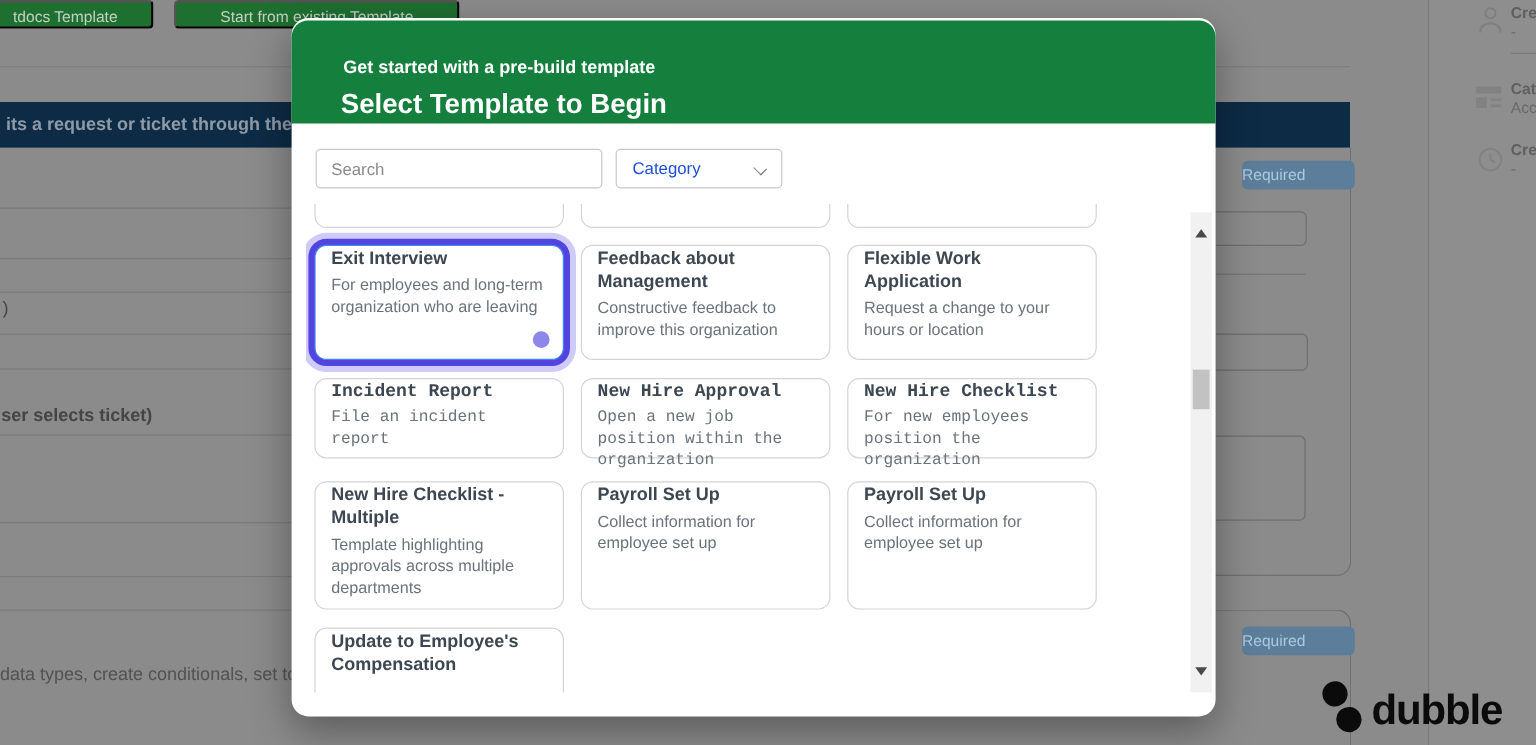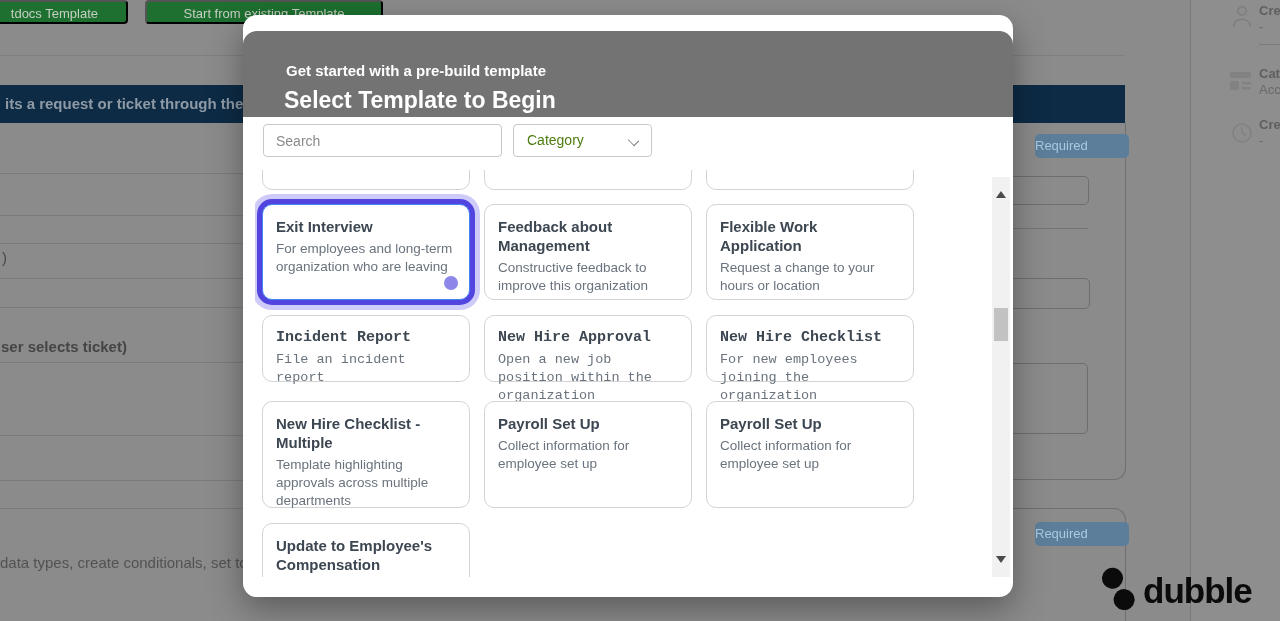--- a/index.html
+++ b/index.html
@@ -55,48 +55,48 @@
   .sb-divider { position:absolute; left:68px; top:44px; width:30px; height:1px; background:#7a7a7a; }
   
   .watermark { position:absolute; left:1100px; top:566px; display:flex; align-items:center; }
   .watermark-text { font-size:35px; font-weight:bold; color:#0b0b0b; letter-spacing:-1px; margin-left:5px; }
   
   .modal {
     position:absolute; left:243px; top:15px; width:770px; height:582px;
     background:#ffffff; border-radius:14px; box-shadow:0 12px 34px rgba(0,0,0,0.35);
   }
   .modal-header {
-    position:absolute; left:0; top:16px; width:770px; height:86px;
-    background:#737373; border-radius:14px 14px 0 0; color:#ffffff;
+    position:absolute; left:0; top:2px; width:770px; height:86px;
+    background:#15803d; border-radius:14px 14px 0 0; color:#ffffff;
   }
   .modal-eyebrow { position:absolute; left:43px; top:31px; font-size:15px; font-weight:600; }
   .modal-title { position:absolute; left:41px; top:56px; font-size:23px; font-weight:600; }
   .search-input {
     position:absolute; left:20px; top:109px; width:239px; height:33px;
     border:1px solid #c8c8c8; border-radius:4px; font-size:14px; color:#333;
     padding:0 12px; font-family:"Liberation Sans", sans-serif; outline:none;
   }
   .search-input::placeholder { color:#8a8a8a; }
   .category-select {
     position:absolute; left:270px; top:109px; width:139px; height:33px;
     border:1px solid #c8c8c8; border-radius:4px; background:#fff; cursor:pointer;
   }
-  .category-label { position:absolute; left:13px; top:7px; font-size:14px; color:#4d7c0f; }
+  .category-label { position:absolute; left:13px; top:7px; font-size:14px; color:#1d4ed8; }
   .chevron {
     position:absolute; right:13px; top:11px; width:9px; height:9px;
     border-right:1.5px solid #777; border-bottom:1.5px solid #777;
     transform:rotate(45deg) scale(1,0.8);
   }
   
   .cards-viewport {
     position:absolute; left:12px; top:155px; width:737px; height:407px; overflow:hidden;
   }
   .tcard {
     position:absolute; width:208px; background:#fff;
-    border:1px solid #d4d4d4; border-radius:10px; padding:12px 13px 10px 13px; cursor:pointer;
+    border:1px solid #d4d4d4; border-radius:10px; padding:1px 13px 10px 13px; cursor:pointer;
   }
   .tcard-title { font-size:15px; font-weight:600; color:#3d4752; line-height:1.27; margin-bottom:4px; }
   .tcard-desc { font-size:13.5px; color:#6a737d; line-height:1.32; }
   .c1 { left:7px; } .c2 { left:229px; } .c3 { left:451px; }
   .r0 { top:-28px; height:48px; }
   .r1 { top:34px;  height:96px; }
   .r2 { top:145px; height:67px;font-family:Liberation Mono, monospace; }
   .r3 { top:231px; height:107px; }
   .r4 { top:353px; height:90px; }
   .tcard.selected {
@@ -233,21 +233,21 @@
     <div class="tcard r2 c1">
       <div class="tcard-title">Incident Report</div>
       <div class="tcard-desc">File an incident report</div>
     </div>
     <div class="tcard r2 c2">
       <div class="tcard-title">New Hire Approval</div>
       <div class="tcard-desc">Open a new job position within the organization</div>
     </div>
     <div class="tcard r2 c3">
       <div class="tcard-title">New Hire Checklist</div>
-      <div class="tcard-desc">For new employees joining the organization</div>
+      <div class="tcard-desc">For new employees position the organization</div>
     </div>
 
     <div class="tcard r3 c1">
       <div class="tcard-title">New Hire Checklist - Multiple</div>
       <div class="tcard-desc">Template highlighting approvals across multiple departments</div>
     </div>
     <div class="tcard r3 c2">
       <div class="tcard-title">Payroll Set Up</div>
       <div class="tcard-desc">Collect information for employee set up</div>
     </div>

